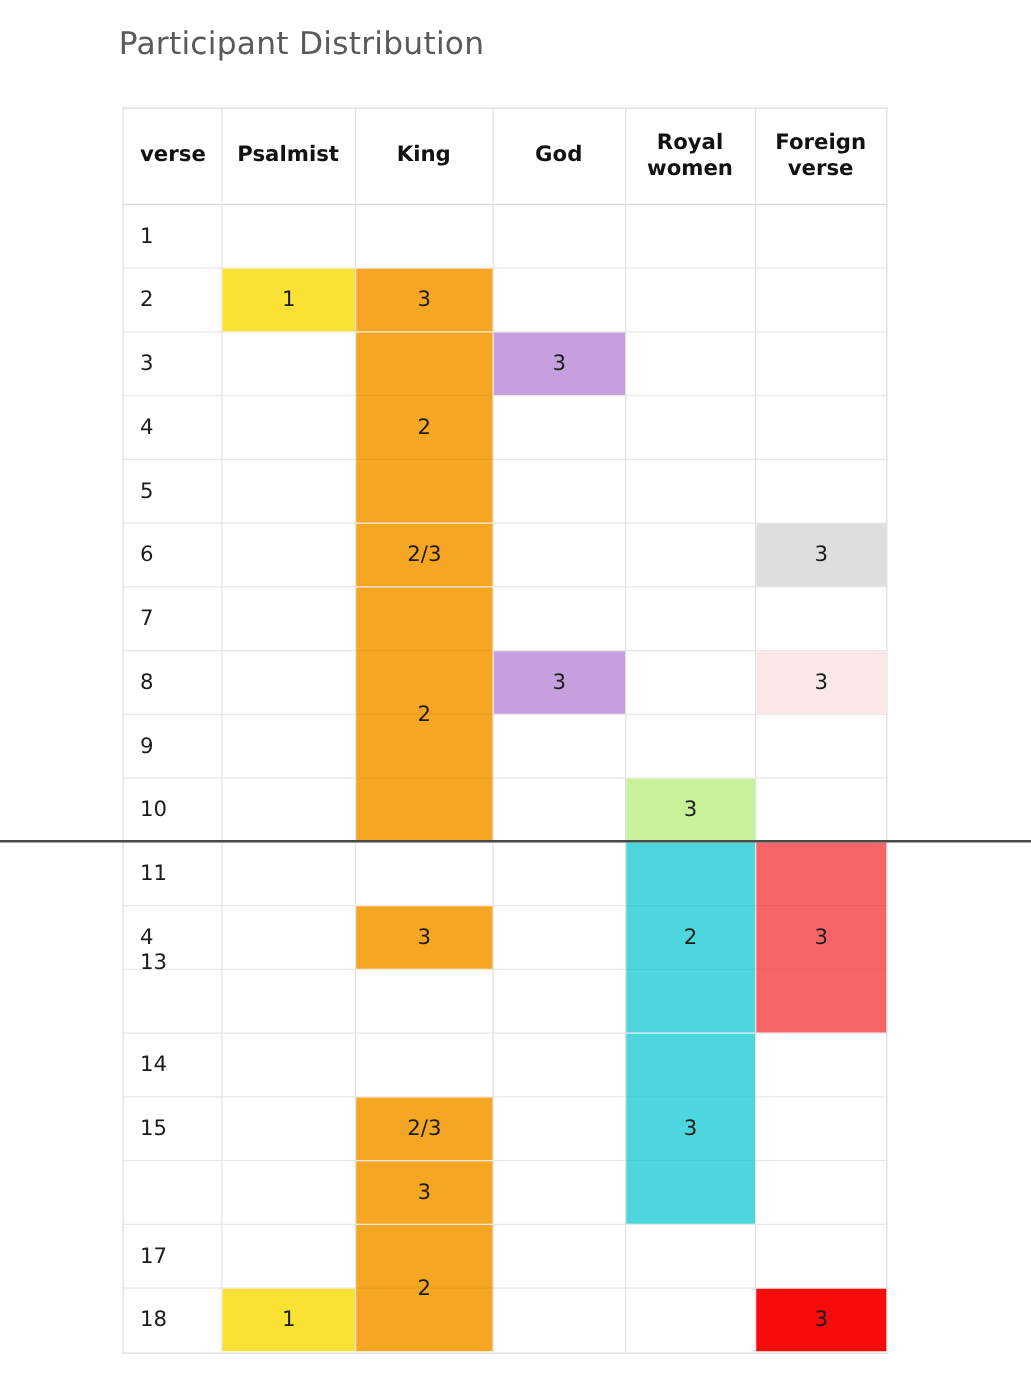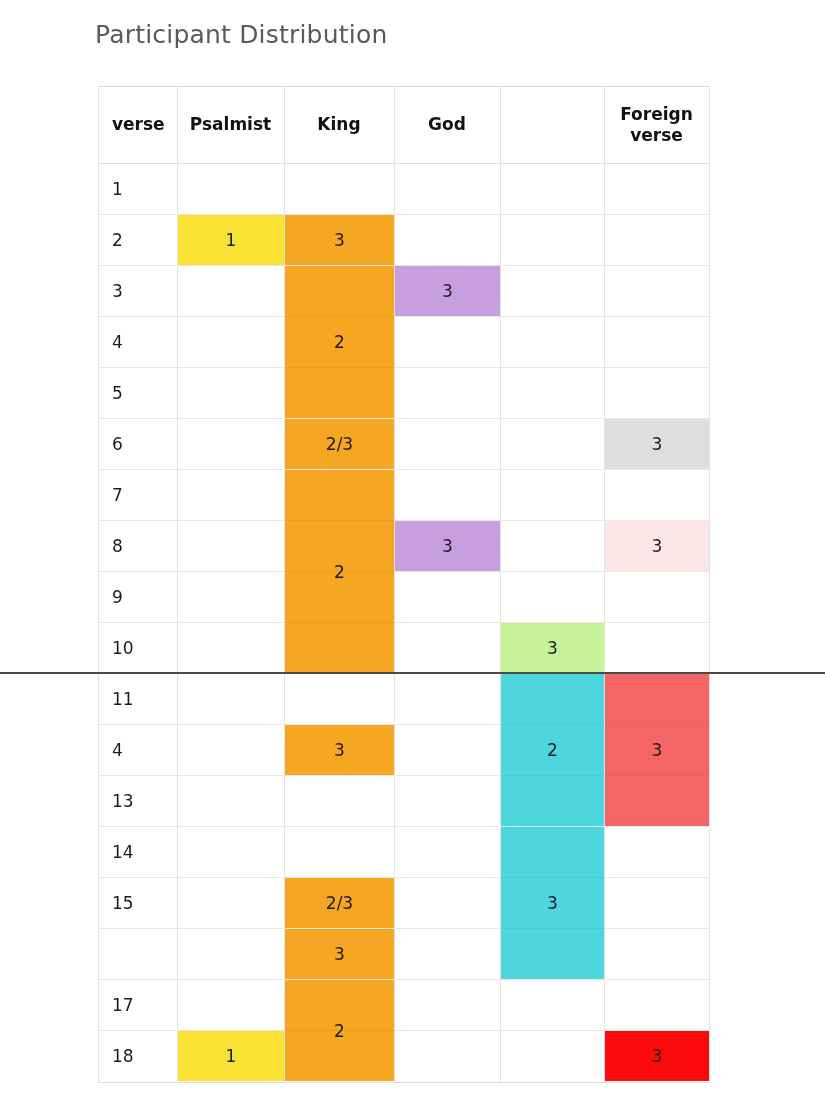--- a/index.html
+++ b/index.html
@@ -173,38 +173,42 @@
   </div>
   <div class="hdr-cell left-al" style="left:0px;width:79px">
     <span>verse</span>
   </div>
   <div class="hdr-cell" style="left:186px;width:110px">
     <span>King</span>
   </div>
   <div class="hdr-cell" style="left:296px;width:106px">
     <span>God</span>
   </div>
+  <div class="hdr-cell" style="left:402px;width:104px;flex-direction:column">
+    <span>Royal</span>
+    <span>women</span>
+  </div>
   <div class="hdr-cell" style="left:506px;width:105px;flex-direction:column">
     <span>Foreign</span>
     <span>verse</span>
   </div>
 
   <div class="verse-cell" style="top:77px">1</div>
   <div class="verse-cell" style="top:128px">2</div>
   <div class="verse-cell" style="top:179px">3</div>
   <div class="verse-cell" style="top:230px">4</div>
   <div class="verse-cell" style="top:281px">5</div>
   <div class="verse-cell" style="top:332px">6</div>
   <div class="verse-cell" style="top:383px">7</div>
   <div class="verse-cell" style="top:434px">8</div>
   <div class="verse-cell" style="top:485px">9</div>
   <div class="verse-cell" style="top:536px">10</div>
   <div class="verse-cell" style="top:587px">11</div>
   <div class="verse-cell" style="top:638px">4</div>
-  <div class="verse-cell" style="top:689px">13</div>
+  <div class="verse-cell" style="top:658px">13</div>
   <div class="verse-cell" style="top:740px">14</div>
   <div class="verse-cell" style="top:791px">15</div>
   <div class="verse-cell" style="top:893px">17</div>
   <div class="verse-cell" style="top:944px">18</div>
 
   <div id="blocks-layer">
       <div class="block" style="left: 80px; width: 106px; top: 129px; height: 50px; background: rgb(250, 226, 53);">
         <span class="blk-label">1</span>
       </div>
       <div class="block" style="left: 187px; width: 109px; top: 129px; height: 50px; background: rgb(245, 166, 35);">

